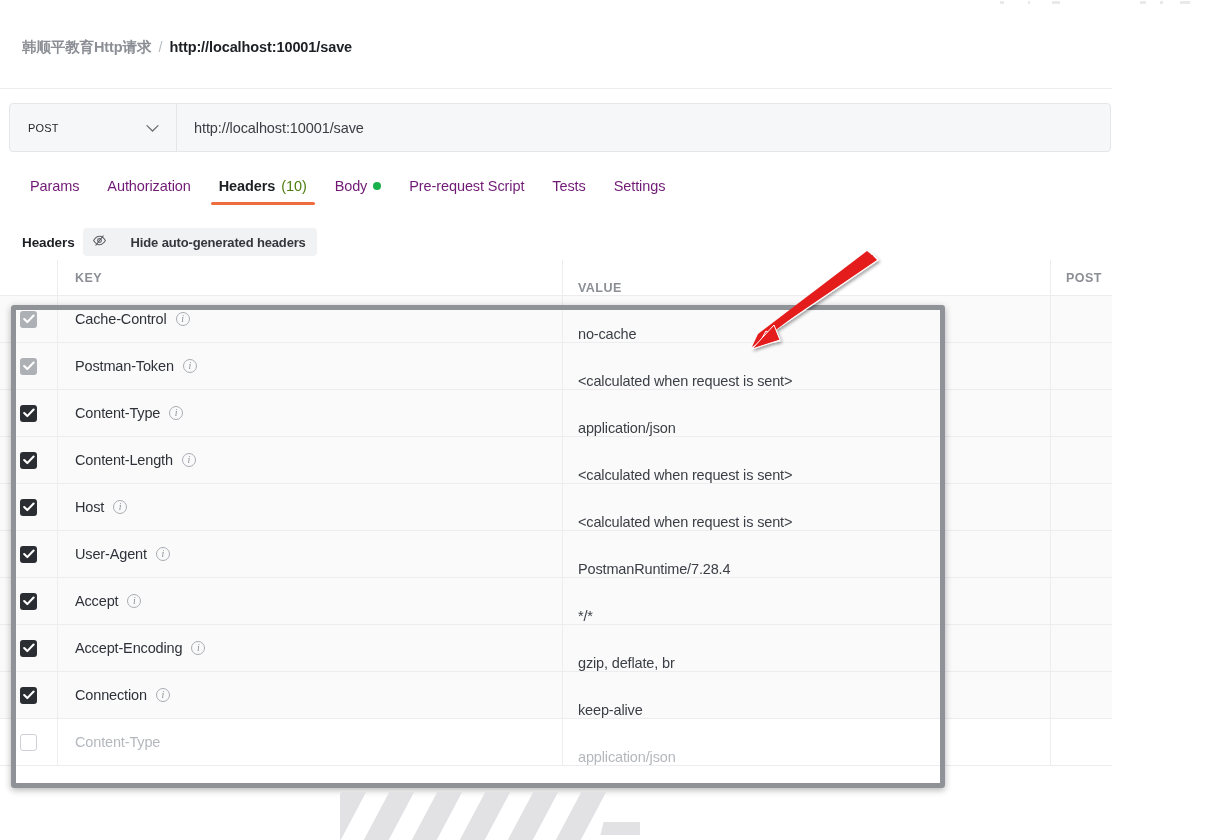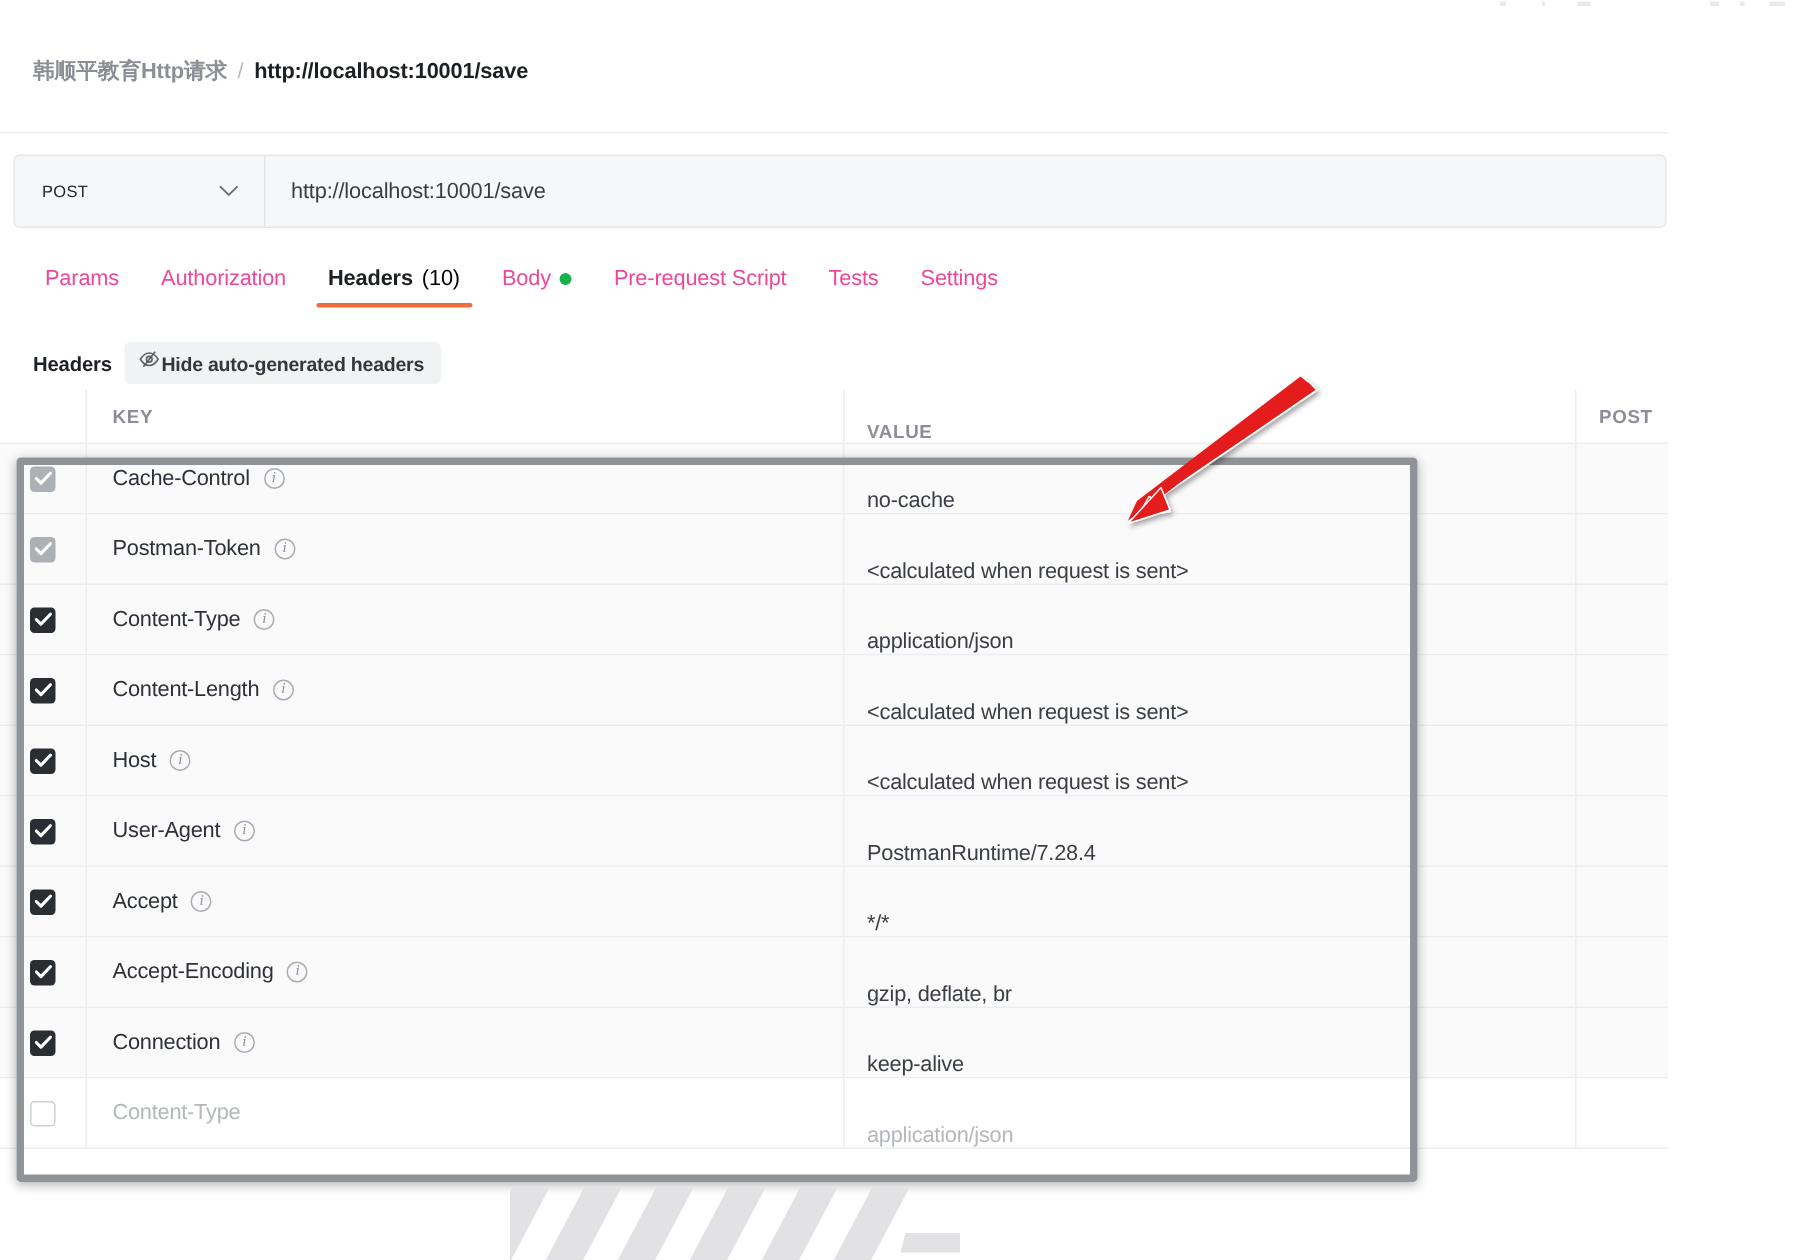--- a/index.html
+++ b/index.html
@@ -105,36 +105,36 @@
     left: 16px; top: 178px;
     display: flex;
     align-items: flex-end;
     gap: 0;
     white-space: nowrap;
   }
   .tab {
     position: relative;
     padding: 0 14px 11px 14px;
     font-size: 14.5px;
-    color: #ec4899;
+    color: #701a75;
     cursor: pointer;
     display: flex;
     align-items: center;
     gap: 6px;
     letter-spacing: -0.1px;
   }
   .tab.active { color: #1c1f24; font-weight: 700; }
   .tab.active .tab-underline {
     position: absolute;
     left: 6px; right: 6px; bottom: 0;
     height: 3px;
     background: #ef6c3e;
     border-radius: 2px;
   }
-  .tab-count { color: #000000; font-weight: 400; }
+  .tab-count { color: #4d7c0f; font-weight: 400; }
   .dot-green {
     width: 8px; height: 8px;
     border-radius: 50%;
     background: #19b14b;
     display: inline-block;
   }
 
   
   .subbar {
     position: absolute;
@@ -146,21 +146,21 @@
   }
   .subbar-title {
     font-size: 13.5px;
     font-weight: 700;
     color: #1c1f24;
     letter-spacing: -0.1px;
   }
   .hide-btn {
     display: flex;
     align-items: center;
-    gap: 1px;
+    gap: 24px;
     background: #f1f2f3;
     border-radius: 4px;
     padding: 5px 11px 5px 9px;
     cursor: pointer;
   }
   .hide-btn-label {
     font-size: 13px;
     font-weight: 700;
     color: #33373d;
     letter-spacing: -0.15px;

